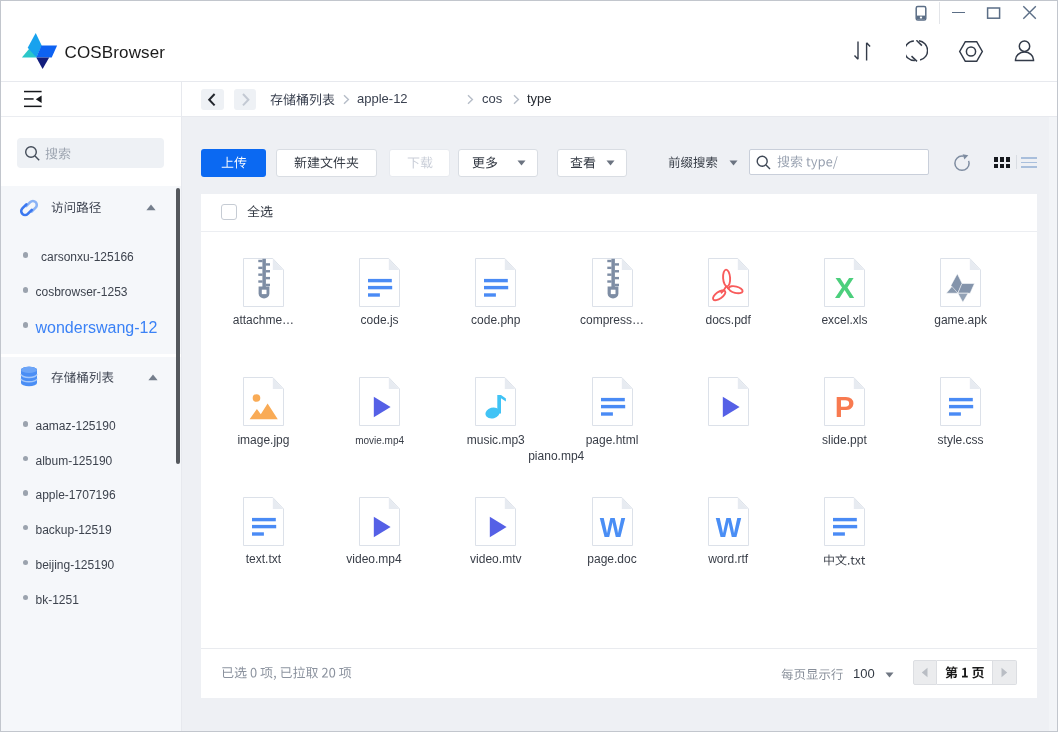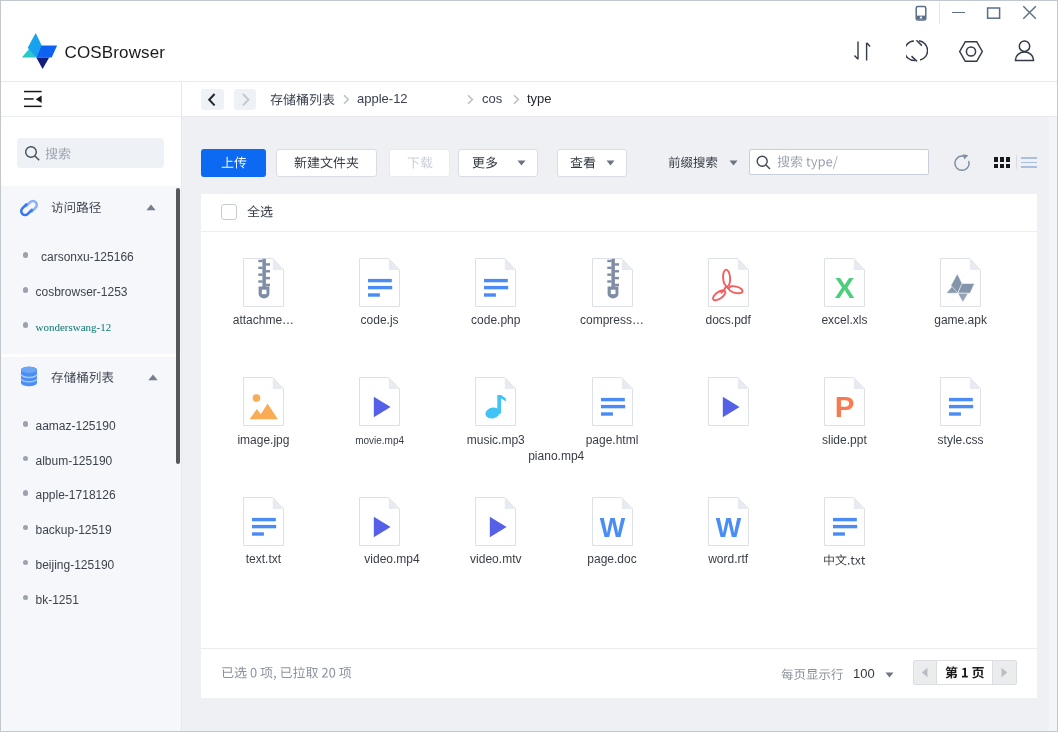--- a/index.html
+++ b/index.html
@@ -73,41 +73,41 @@
       <path d="M7.5 -10.3C7.7 -9.7 8 -8.9 8.1 -8.4L9 -8.7C8.9 -9.2 8.6 -10 8.4 -10.6ZM1.6 -9.8C2.2 -9.2 3 -8.4 3.4 -7.9L4 -8.6C3.6 -9 2.8 -9.8 2.2 -10.4ZM4.7 -8.4V-7.5H6.5C6.5 -4.3 6.3 -1.3 4.3 0.4C4.5 0.5 4.8 0.8 5 1C6.5 -0.3 7.1 -2.4 7.3 -4.7H10.1C10 -1.6 9.8 -0.4 9.6 -0.1C9.4 0 9.3 0.1 9.1 0.1C8.9 0.1 8.3 0 7.6 -0C7.7 0.2 7.9 0.6 7.9 0.9C8.5 0.9 9.1 0.9 9.5 0.9C9.9 0.9 10.1 0.8 10.4 0.5C10.8 0 10.9 -1.3 11.1 -5.2C11.1 -5.3 11.1 -5.6 11.1 -5.6H7.4C7.4 -6.2 7.5 -6.8 7.5 -7.5H12V-8.4ZM0.6 -6.7V-5.7H2.5V-1.5C2.5 -1 2.1 -0.5 1.8 -0.4C2 -0.2 2.3 0.2 2.4 0.4C2.6 0.2 2.9 -0.1 5.2 -1.8C5.1 -2 5 -2.3 4.9 -2.6L3.5 -1.6V-6.7Z M13.8 -7.7V1H14.7V-7.7ZM13.9 -10C14.5 -9.3 15.4 -8.4 15.8 -7.8L16.5 -8.4C16.1 -8.9 15.2 -9.8 14.6 -10.4ZM17.1 -9.9V-9H23.1V-0.3C23.1 -0.1 23 -0 22.8 -0C22.6 -0 21.8 0 21.1 -0C21.2 0.2 21.3 0.6 21.4 0.9C22.4 0.9 23.1 0.9 23.5 0.7C23.9 0.6 24 0.3 24 -0.3V-9.9ZM16.7 -6.8V-1.3H17.5V-2.1H21.1V-6.8ZM17.5 -5.9H20.2V-3H17.5Z M27.2 -9.2H29.5V-7H27.2ZM25.7 -0.5 25.8 0.4C27.2 0.1 29 -0.4 30.7 -0.8L30.6 -1.7L29 -1.3V-3.5H30.3C30.5 -3.3 30.7 -3.1 30.8 -2.9C31 -3 31.3 -3.1 31.5 -3.3V1H32.4V0.5H35.6V0.9H36.5V-3.2L36.9 -3C37 -3.3 37.3 -3.7 37.5 -3.8C36.3 -4.3 35.4 -4.9 34.6 -5.7C35.4 -6.6 36 -7.8 36.4 -9.1L35.8 -9.3L35.7 -9.3H33.2C33.4 -9.7 33.5 -10 33.6 -10.4L32.7 -10.6C32.2 -9.1 31.4 -7.6 30.4 -6.7V-10.1H26.3V-6.2H28.1V-1.1L27.1 -0.8V-5H26.3V-0.7ZM32.4 -0.3V-2.7H35.6V-0.3ZM35.2 -8.5C34.9 -7.7 34.5 -7 34 -6.4C33.4 -7 33 -7.6 32.7 -8.3L32.8 -8.5ZM32.1 -3.6C32.7 -4 33.4 -4.5 34 -5.1C34.5 -4.5 35.1 -4 35.8 -3.6ZM33.4 -5.7C32.5 -4.9 31.6 -4.2 30.5 -3.8V-4.4H29V-6.2H30.4V-6.6C30.6 -6.4 30.9 -6.2 31.1 -6C31.5 -6.4 31.9 -6.9 32.2 -7.5C32.5 -6.9 32.9 -6.3 33.4 -5.7Z M41 -10.6C40.5 -9.7 39.4 -8.6 38.4 -8C38.6 -7.8 38.8 -7.4 38.9 -7.2C40 -7.9 41.2 -9.1 41.9 -10.2ZM42.6 -9.9V-9H47.5C46.2 -7.4 43.8 -6 41.7 -5.3C41.9 -5.1 42.2 -4.8 42.3 -4.5C43.5 -5 44.8 -5.6 45.9 -6.4C47.1 -5.9 48.6 -5.1 49.3 -4.6L49.9 -5.4C49.1 -5.8 47.8 -6.5 46.7 -7C47.6 -7.7 48.4 -8.6 49 -9.6L48.3 -10L48.1 -9.9ZM42.6 -4.2V-3.3H45.4V-0.2H41.9V0.7H49.8V-0.2H46.4V-3.3H49.1V-4.2ZM41.3 -7.8C40.5 -6.5 39.4 -5.2 38.3 -4.3C38.4 -4.1 38.7 -3.6 38.8 -3.4C39.2 -3.8 39.6 -4.2 40.1 -4.7V1H41V-5.8C41.4 -6.4 41.8 -6.9 42.1 -7.4Z" fill="#3f4552"></path>
     </svg></div>
 <svg class="abs" style="left:146px;top:204px" width="10" height="7" viewBox="0 0 10 7">
     <polygon points="5,0.5 9.6,6.3 0.4,6.3" fill="#757e8c"></polygon>
   </svg>
 <div class="abs" style="left:23px;top:252.4px;width:5.2px;height:5.2px;border-radius:50%;background:#9ba3ae"></div>
 <div class="abs" style="left:41px;top:251.1px;font-size:12px;color:#3d434e;line-height:13.4px;white-space:nowrap;">carsonxu-125166</div>
 <div class="abs" style="left:23px;top:287.4px;width:5.2px;height:5.2px;border-radius:50%;background:#9ba3ae"></div>
 <div class="abs" style="left:35.5px;top:286.1px;font-size:12px;color:#3d434e;line-height:13.4px;white-space:nowrap;">cosbrowser-1253</div>
 <div class="abs" style="left:23px;top:322.4px;width:5.2px;height:5.2px;border-radius:50%;background:#9ba3ae"></div>
-<div class="abs" style="left:35.5px;top:321.1px;font-size:11px;color:#0f766e;line-height:13.4px;white-space:nowrap;font-family:Liberation Serif, serif;">wonderswang-12</div>
+<div class="abs" style="left:35.5px;top:321.1px;font-size:16px;color:#3b82f6;line-height:13.4px;white-space:nowrap;">wonderswang-12</div>
 <div class="abs" style="left:0px;top:353.5px;width:181px;height:3.5px;background:#fff"></div>
 <svg class="abs" style="left:20px;top:366px" width="18" height="21" viewBox="0 0 18 21">
 <path d="M1,3.9 A8,3.1 0 0 1 17,3.9 V17.1 A8,3.1 0 0 1 1,17.1 Z" fill="#4a8ef5"></path>
 <path d="M1,8.3 a8,3.1 0 0 0 16,0" fill="none" stroke="#a5c8fa" stroke-width="1.5"></path>
 <path d="M1,12.7 a8,3.1 0 0 0 16,0" fill="none" stroke="#a5c8fa" stroke-width="1.5"></path>
 <ellipse cx="9" cy="3.9" rx="8" ry="3.1" fill="#4a8ef5"></ellipse>
 <ellipse cx="9" cy="3.9" rx="8" ry="3.1" fill="#6da5f7"></ellipse>
   </svg>
 <div class="abs" style="left:50.5px;top:370.5px"><svg width="63.0" height="14.4" viewBox="0 -11.09 63.0 14.36">
       <path d="M7.7 -4.4V-3.4H4.2V-2.5H7.7V-0.1C7.7 0.1 7.7 0.1 7.5 0.1C7.2 0.1 6.5 0.1 5.6 0.1C5.8 0.4 5.9 0.7 5.9 1C7 1 7.7 1 8.2 0.9C8.6 0.7 8.7 0.4 8.7 -0.1V-2.5H12.1V-3.4H8.7V-4.1C9.6 -4.7 10.6 -5.4 11.3 -6.2L10.7 -6.7L10.5 -6.6H5.3V-5.7H9.6C9 -5.2 8.4 -4.7 7.7 -4.4ZM4.9 -10.6C4.7 -10 4.5 -9.5 4.3 -8.9H0.8V-8H3.9C3.1 -6.3 1.9 -4.7 0.4 -3.6C0.5 -3.4 0.8 -3 0.9 -2.7C1.4 -3.1 1.9 -3.6 2.4 -4V1H3.3V-5.2C4 -6.1 4.5 -7 5 -8H11.8V-8.9H5.3C5.5 -9.4 5.7 -9.9 5.8 -10.3Z M16.3 -9.4C16.8 -8.9 17.4 -8.1 17.7 -7.6L18.4 -8.1C18.1 -8.6 17.5 -9.4 16.9 -9.9ZM18.5 -6.8V-5.9H20.9C20.1 -5 19.2 -4.3 18.2 -3.7C18.4 -3.6 18.7 -3.2 18.8 -3C19.1 -3.2 19.4 -3.4 19.7 -3.6V1H20.5V0.3H23.3V0.9H24.1V-4.5H20.8C21.3 -5 21.7 -5.4 22.1 -5.9H24.7V-6.8H22.8C23.5 -7.7 24.1 -8.8 24.6 -9.9L23.7 -10.2C23.5 -9.6 23.2 -9 22.9 -8.5V-9.2H21.4V-10.6H20.6V-9.2H18.9V-8.3H20.6V-6.8ZM21.4 -8.3H22.8C22.5 -7.8 22.1 -7.3 21.7 -6.8H21.4ZM20.5 -1.8H23.3V-0.5H20.5ZM20.5 -2.5V-3.8H23.3V-2.5ZM17 0.6C17.1 0.3 17.5 0.1 19.2 -1C19.2 -1.2 19.1 -1.5 19 -1.7L17.8 -1V-6.6H15.7V-5.7H17V-1.2C17 -0.7 16.7 -0.4 16.5 -0.2C16.7 -0.1 16.9 0.3 17 0.6ZM15.3 -10.6C14.8 -8.7 13.9 -6.7 12.9 -5.5C13.1 -5.2 13.3 -4.8 13.4 -4.6C13.7 -5 14 -5.5 14.4 -6.1V1H15.2V-7.8C15.5 -8.6 15.9 -9.5 16.1 -10.4Z M27.5 -10.6V-8.2H25.9V-7.3H27.4C27 -5.6 26.3 -3.7 25.5 -2.7C25.7 -2.5 25.9 -2.1 26 -1.8C26.5 -2.6 27.1 -3.8 27.5 -5.1V1H28.4V-5.6C28.7 -5 29 -4.3 29.2 -4L29.8 -4.7C29.6 -5 28.7 -6.3 28.4 -6.7V-7.3H29.8V-8.2H28.4V-10.6ZM30 -6.9V1H30.9V-1.7H32.9V0.9H33.7V-1.7H35.8V-0C35.8 0.1 35.8 0.2 35.6 0.2C35.5 0.2 35.1 0.2 34.6 0.2C34.7 0.4 34.8 0.8 34.8 1C35.6 1 36 1 36.3 0.9C36.6 0.7 36.7 0.5 36.7 -0V-6.9H34.9L35.1 -7.1C34.8 -7.3 34.5 -7.5 34.1 -7.7C35.1 -8.2 36 -9 36.6 -9.7L36 -10.2L35.8 -10.1H30.1V-9.3H35C34.5 -8.9 33.9 -8.4 33.3 -8.1C32.7 -8.4 32.1 -8.6 31.6 -8.8L31.2 -8.1C32 -7.8 33.1 -7.3 33.9 -6.9ZM30.9 -3.9H32.9V-2.5H30.9ZM30.9 -4.7V-6H32.9V-4.7ZM35.8 -6V-4.7H33.7V-6ZM35.8 -3.9V-2.5H33.7V-3.9Z M45.9 -9.1V-2.1H46.8V-9.1ZM48.5 -10.5V-0.2C48.5 -0 48.4 0.1 48.2 0.1C48 0.1 47.4 0.1 46.7 0C46.8 0.3 46.9 0.7 47 1C47.9 1 48.5 0.9 48.9 0.8C49.3 0.6 49.4 0.4 49.4 -0.2V-10.5ZM40.1 -3.8C40.7 -3.4 41.5 -2.7 42 -2.3C41.1 -1.1 40 -0.2 38.8 0.3C39 0.5 39.2 0.8 39.4 1.1C42 -0.1 44 -2.6 44.6 -7L44 -7.1L43.9 -7.1H41C41.2 -7.7 41.4 -8.3 41.6 -9H45V-9.9H38.6V-9H40.6C40.2 -7.1 39.5 -5.3 38.5 -4.1C38.7 -4 39 -3.7 39.2 -3.5C39.8 -4.2 40.3 -5.2 40.7 -6.2H43.6C43.3 -5 43 -4 42.5 -3.1C42 -3.5 41.2 -4.1 40.6 -4.5Z M53.6 1C53.9 0.8 54.3 0.6 57.8 -0.5C57.8 -0.7 57.7 -1 57.7 -1.3L54.6 -0.4V-3.2C55.4 -3.7 56.1 -4.2 56.6 -4.9C57.6 -2.2 59.3 -0.3 62 0.6C62.1 0.3 62.4 -0 62.6 -0.2C61.3 -0.6 60.3 -1.2 59.4 -2C60.2 -2.5 61.1 -3.2 61.8 -3.8L61.1 -4.4C60.5 -3.8 59.6 -3.1 58.9 -2.6C58.3 -3.3 57.9 -4 57.5 -4.9H62.2V-5.7H57.2V-6.8H61.2V-7.6H57.2V-8.6H61.8V-9.5H57.2V-10.6H56.2V-9.5H51.7V-8.6H56.2V-7.6H52.4V-6.8H56.2V-5.7H51.2V-4.9H55.4C54.2 -3.8 52.4 -2.8 50.9 -2.3C51.1 -2.1 51.3 -1.8 51.5 -1.5C52.2 -1.8 52.9 -2.1 53.7 -2.6V-0.7C53.7 -0.2 53.4 0 53.2 0.1C53.3 0.3 53.5 0.8 53.6 1Z" fill="#3f4552"></path>
     </svg></div>
 <svg class="abs" style="left:148px;top:374px" width="10" height="7" viewBox="0 0 10 7">
     <polygon points="5,0.5 9.6,6.3 0.4,6.3" fill="#757e8c"></polygon>
   </svg>
 <div class="abs" style="left:23px;top:421.4px;width:5.2px;height:5.2px;border-radius:50%;background:#9ba3ae"></div>
 <div class="abs" style="left:35.5px;top:420.1px;font-size:12px;color:#3d434e;line-height:13.4px;white-space:nowrap;">aamaz-125190</div>
 <div class="abs" style="left:23px;top:455.9px;width:5.2px;height:5.2px;border-radius:50%;background:#9ba3ae"></div>
 <div class="abs" style="left:35.5px;top:454.6px;font-size:12px;color:#3d434e;line-height:13.4px;white-space:nowrap;">album-125190</div>
 <div class="abs" style="left:23px;top:490.4px;width:5.2px;height:5.2px;border-radius:50%;background:#9ba3ae"></div>
-<div class="abs" style="left:35.5px;top:489.1px;font-size:12px;color:#3d434e;line-height:13.4px;white-space:nowrap;">apple-1718126</div>
+<div class="abs" style="left:35.5px;top:489.1px;font-size:12px;color:#3d434e;line-height:13.4px;white-space:nowrap;">apple-1707196</div>
 <div class="abs" style="left:23px;top:524.9px;width:5.2px;height:5.2px;border-radius:50%;background:#9ba3ae"></div>
 <div class="abs" style="left:35.5px;top:523.6px;font-size:12px;color:#3d434e;line-height:13.4px;white-space:nowrap;">backup-12519</div>
 <div class="abs" style="left:23px;top:559.9px;width:5.2px;height:5.2px;border-radius:50%;background:#9ba3ae"></div>
 <div class="abs" style="left:35.5px;top:558.6px;font-size:12px;color:#3d434e;line-height:13.4px;white-space:nowrap;">beijing-125190</div>
 <div class="abs" style="left:23px;top:594.9px;width:5.2px;height:5.2px;border-radius:50%;background:#9ba3ae"></div>
 <div class="abs" style="left:35.5px;top:593.6px;font-size:12px;color:#3d434e;line-height:13.4px;white-space:nowrap;">bk-1251</div>
 <div class="abs" style="left:175.5px;top:188px;width:4px;height:276px;background:#54585d;border-radius:2px"></div>
 <div class="abs" style="left:201px;top:88.5px;width:22.5px;height:21.5px;background:#eef1f5;border-radius:3px"></div>
 <svg class="abs" style="left:201px;top:88.5px" width="22.5" height="21.5" viewBox="0 0 22.5 21.5">
     <path d="M13.6,5 L8.2,10.7 L13.6,16.4" fill="none" stroke="#23272e" stroke-width="2"></path>
@@ -324,21 +324,21 @@
     <rect x="9" y="20.9" width="23.8" height="3.4" fill="#4a8bf5"></rect>
     <rect x="9" y="27.9" width="24.2" height="3.4" fill="#4a8bf5"></rect>
     <rect x="9" y="35.3" width="11.9" height="3.4" fill="#4a8bf5"></rect>
   </svg>
 <div class="abs" style="left:63.4px;width:400px;text-align:center;top:553.4px;font-size:12px;color:#383d47;line-height:13.4px;white-space:nowrap;">text.txt</div>
 <svg class="abs" style="left:359.1px;top:497.3px" width="41" height="49" viewBox="0 0 41 49">
     <path d="M0.5,0.5 H29.8 L40.5,11.9 V48.5 H0.5 Z" fill="#fff" stroke="#dce1e9" stroke-width="1"></path>
     <path d="M29.8,0.9 V11.9 H40.1 Z" fill="#e7ebf1"></path>
     <polygon points="14.8,19.7 31.6,29.95 14.8,40.2" fill="#5560e6"></polygon>
   </svg>
-<div class="abs" style="left:192px;width:400px;text-align:center;top:553.4px;font-size:12px;color:#383d47;line-height:13.4px;white-space:nowrap;">video.mp4</div>
+<div class="abs" style="left:174px;width:400px;text-align:center;top:553.4px;font-size:12px;color:#383d47;line-height:13.4px;white-space:nowrap;">video.mp4</div>
 <svg class="abs" style="left:475.3px;top:497.3px" width="41" height="49" viewBox="0 0 41 49">
     <path d="M0.5,0.5 H29.8 L40.5,11.9 V48.5 H0.5 Z" fill="#fff" stroke="#dce1e9" stroke-width="1"></path>
     <path d="M29.8,0.9 V11.9 H40.1 Z" fill="#e7ebf1"></path>
     <polygon points="14.8,19.7 31.6,29.95 14.8,40.2" fill="#5560e6"></polygon>
   </svg>
 <div class="abs" style="left:295.8px;width:400px;text-align:center;top:553.4px;font-size:12px;color:#383d47;line-height:13.4px;white-space:nowrap;">video.mtv</div>
 <svg class="abs" style="left:591.5px;top:497.3px" width="41" height="49" viewBox="0 0 41 49">
     <path d="M0.5,0.5 H29.8 L40.5,11.9 V48.5 H0.5 Z" fill="#fff" stroke="#dce1e9" stroke-width="1"></path>
     <path d="M29.8,0.9 V11.9 H40.1 Z" fill="#e7ebf1"></path>
     <text x="20.5" y="40.3" font-family="Liberation Sans" font-weight="bold" font-size="27" fill="#4a8ef5" text-anchor="middle">W</text>

